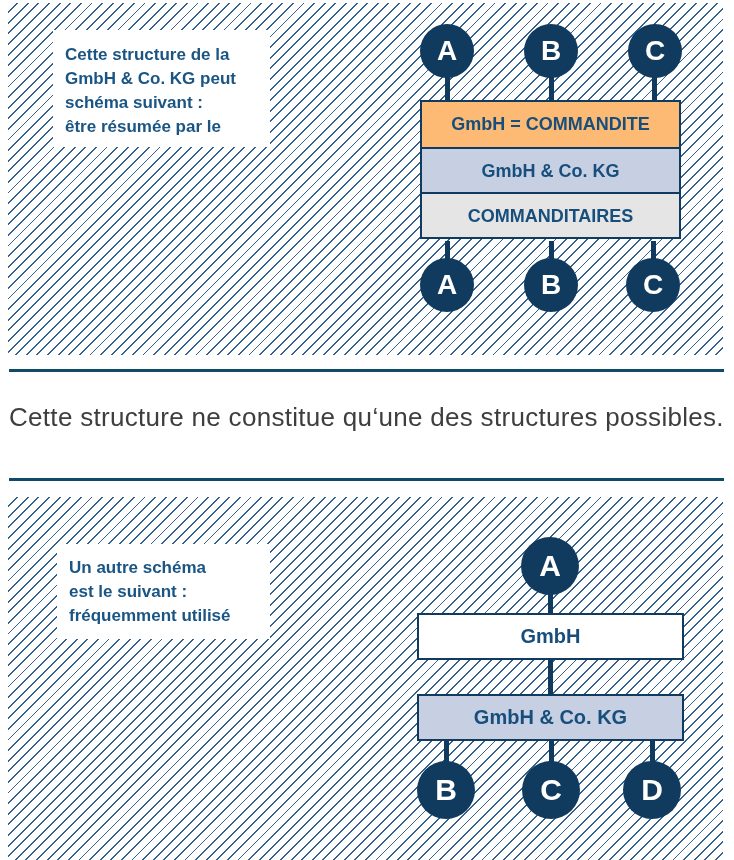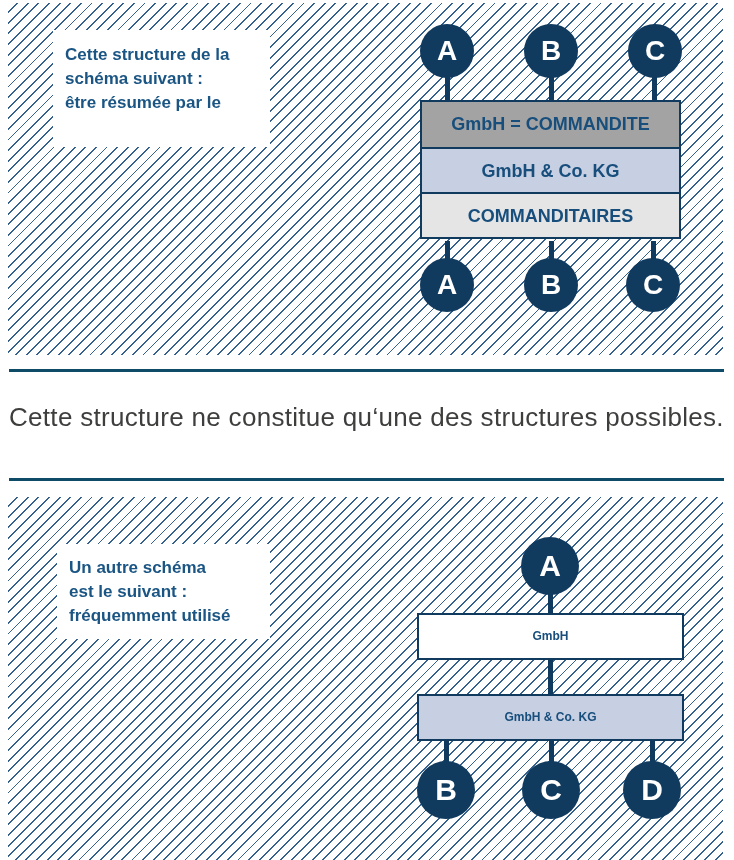--- a/index.html
+++ b/index.html
@@ -44,41 +44,42 @@
 
   .stackbox {
     position:absolute; left:420px; top:100px; width:261px;
     border:2px solid #113b5e; background:#fff; z-index:2;
   }
   .stackrow {
     height:45px; line-height:45px; text-align:center;
     color:#174e7c; font-weight:bold; font-size:18px;
   }
   .stackrow + .stackrow { border-top:2px solid #113b5e; }
-  #stackrow-1 { background:#a3a3a3; }
+  #stackrow-1 { background:#fdba74; }
   #stackrow-2 { background:#c7cfe2; }
   #stackrow-3 { background:#e5e5e5; }
 
   .simplebox {
     position:absolute; left:417px; width:267px; height:47px;
     border:2px solid #113b5e; text-align:center; line-height:43px;
-    color:#174e7c; font-weight:bold; font-size:12px; z-index:2;
+    color:#174e7c; font-weight:bold; font-size:20px; z-index:2;
   }
   #box-gmbh { top:613px; background:#ffffff; }
   #box-kg   { top:694px; background:#c7cfe2; }
 </style>
 </head>
 <body>
 
 <div class="page">
 
   <div class="hatch" id="hatch-top"></div>
 
   <div class="notebox" id="notebox-1">
     <div>Cette structure de la</div>
+    <div>GmbH &amp; Co. KG peut</div>
     <div>schéma suivant :</div>
     <div>être résumée par le</div>
   </div>
 
   <div class="stem" style="left:445px; top:74px; height:28px;"></div>
   <div class="stem" style="left:549px; top:74px; height:28px;"></div>
   <div class="stem" style="left:652px; top:74px; height:28px;"></div>
 
   <div class="circle" style="left:420px; top:24px;">A</div>
   <div class="circle" style="left:524px; top:24px;">B</div>

